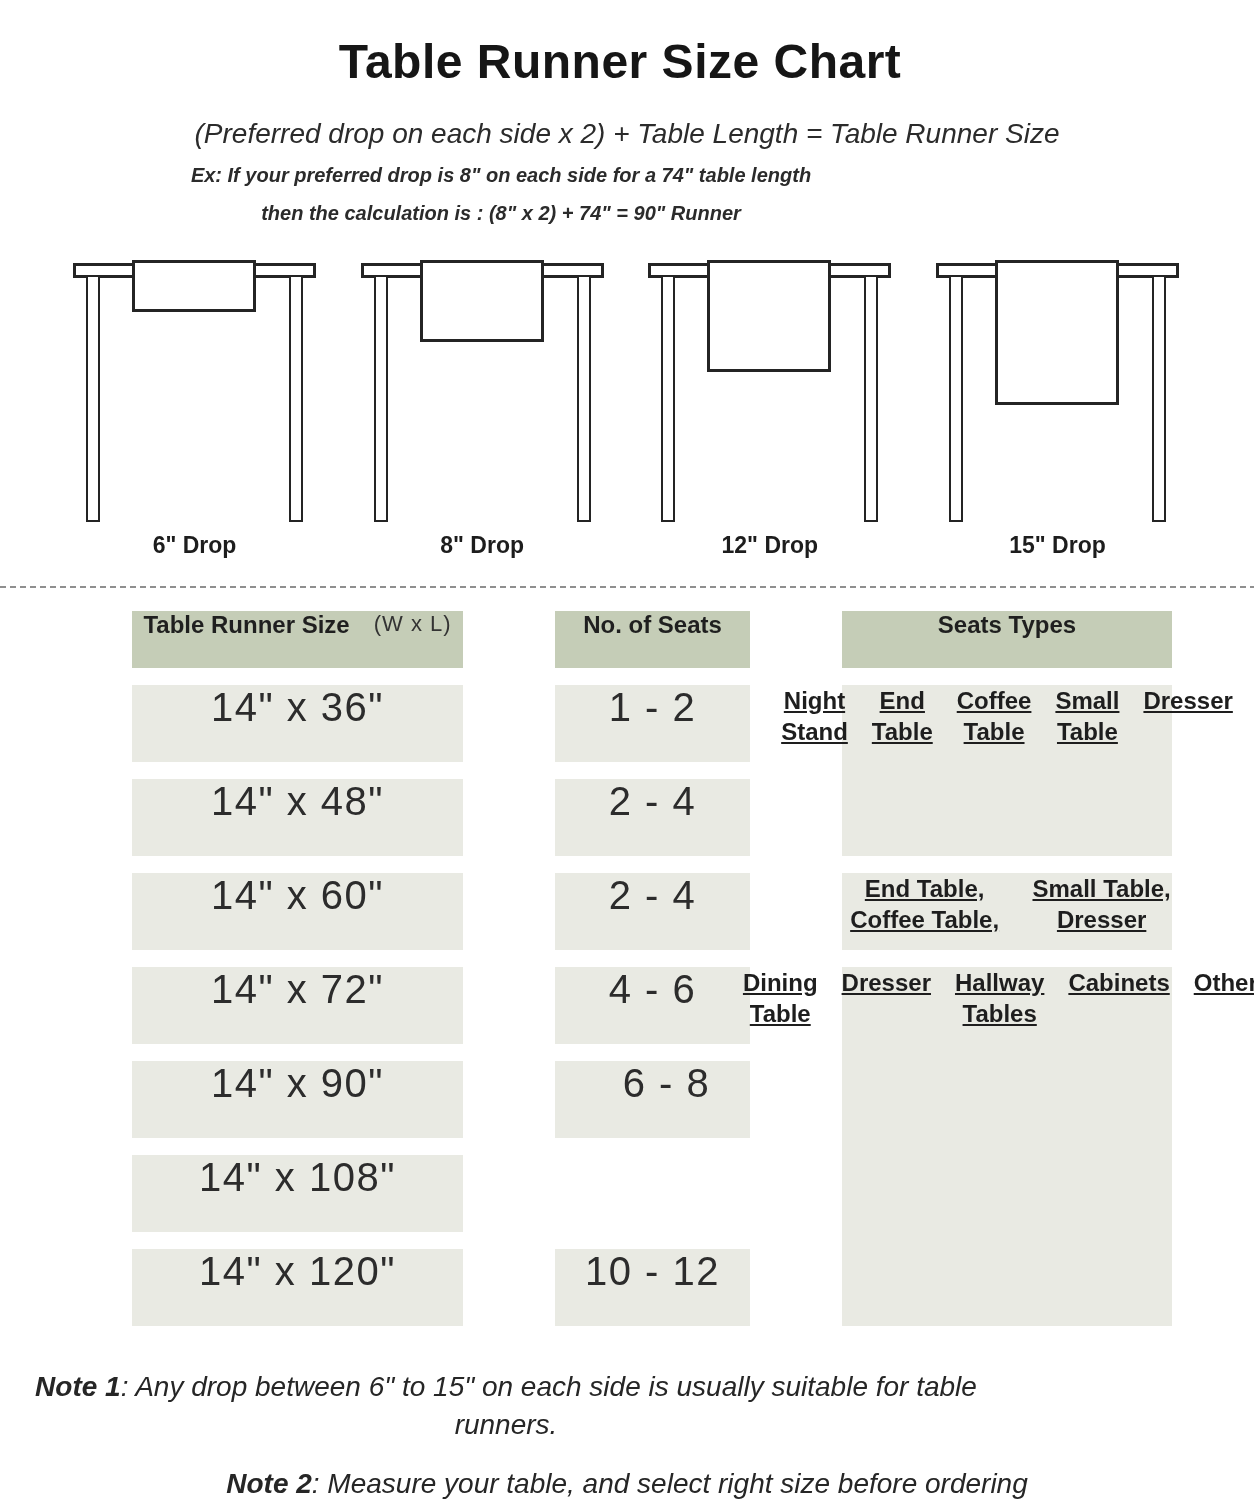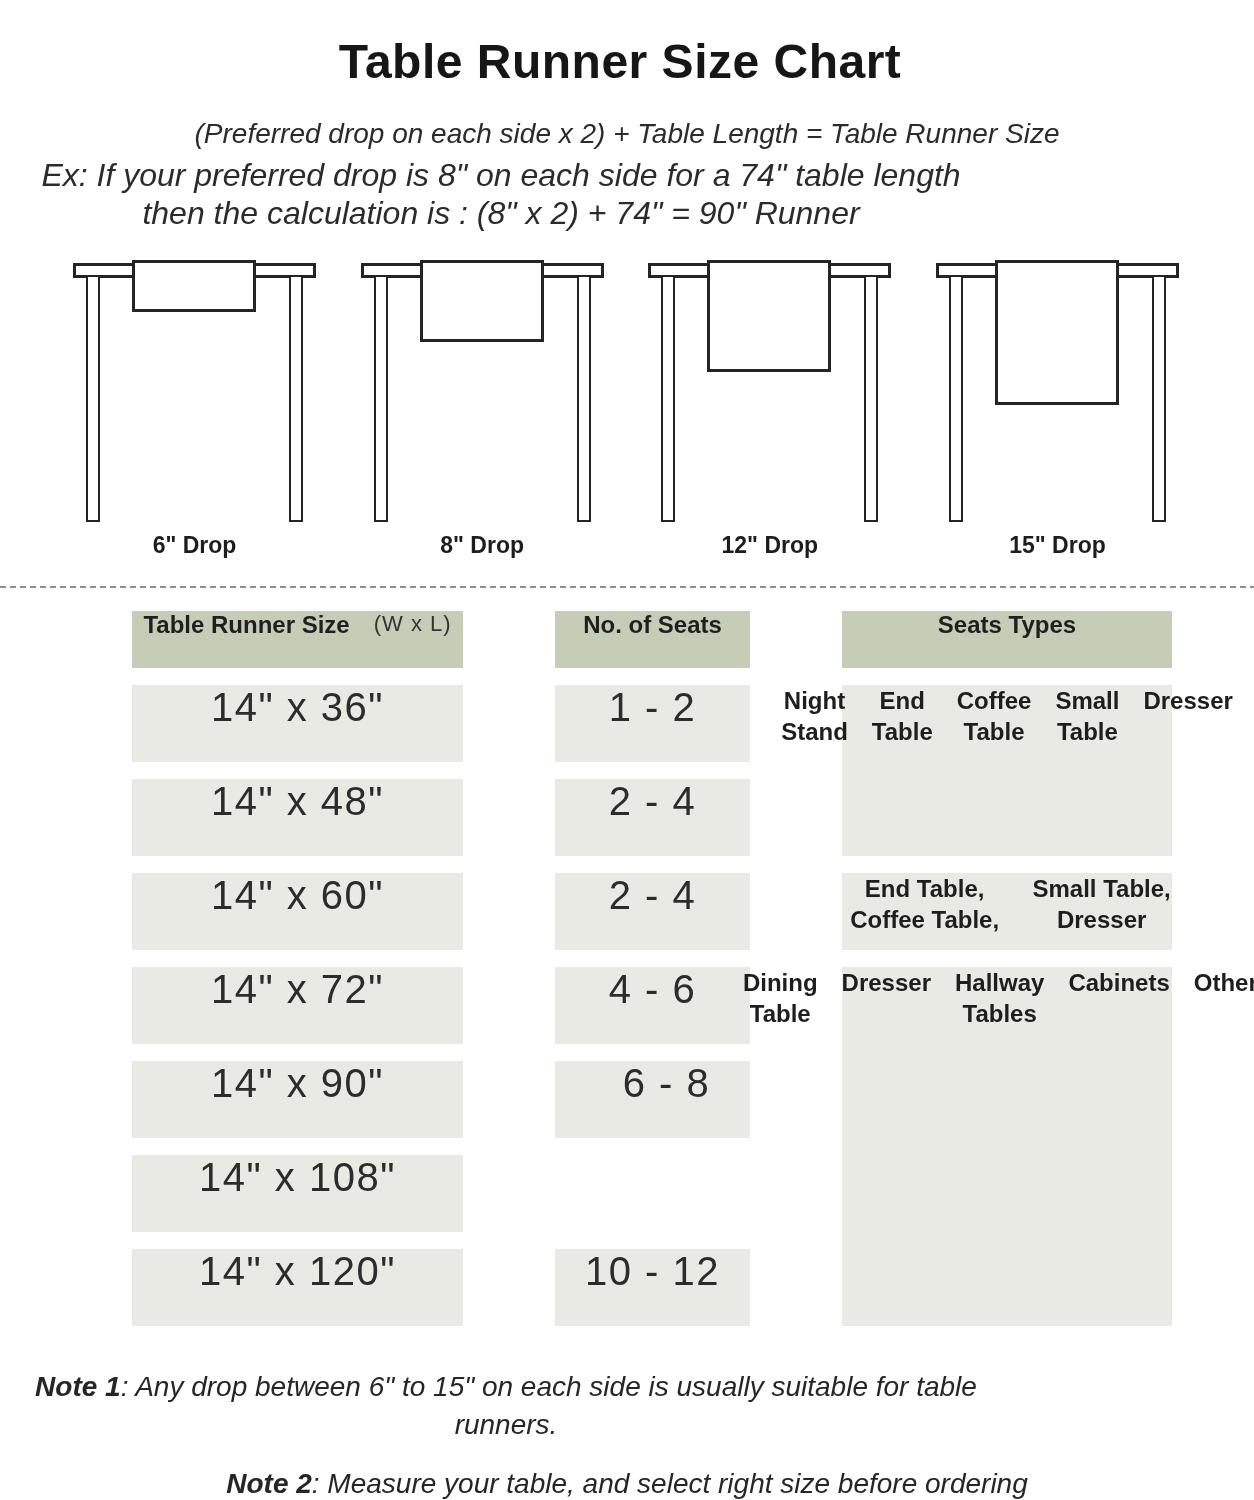--- a/index.html
+++ b/index.html
@@ -12,21 +12,21 @@
   .title{
     position:absolute;top:2px;left:0;width:1240px;text-align:center;
     font-size:48px;font-weight:800;letter-spacing:.5px;color:#161616;
   }
   .formula{
     position:absolute;top:90px;left:0;width:1254px;text-align:center;
     font-style:italic;font-size:28px;color:#2b2b2b;
   }
   .example{
     position:absolute;top:156px;left:0;width:1002px;text-align:center;
-    font-style:italic;font-size:32px;line-height:38px;color:#2b2b2b;
+    font-style:italic;font-size:20px;line-height:38px;color:#2b2b2b;font-weight:bold;
   }
 
   
   .figs{
     position:absolute;top:260px;left:73px;width:1106px;
     display:flex;justify-content:space-between;
   }
   .fig{width:243px;display:flex;flex-direction:column;align-items:center;}
   .fig-canvas{position:relative;width:243px;height:262px;}
   .tabletop{
@@ -63,21 +63,21 @@
     text-align:center;
     gap:24px;
   }
   .hdr{background:#c5cdb7;}
   .body{background:#e9eae3;}
   .hdr-line1{font-size:24px;font-weight:700;color:#1f1f1f;line-height:27px;}
   .hdr-line2{font-size:22px;font-weight:400;color:#333;line-height:25px;letter-spacing:1px;}
   .big-val{
     font-size:40px;font-weight:300;letter-spacing:1.5px;color:#2c2c2c;
   }
-  .types span{display:block;font-size:24px;font-weight:700;line-height:31px;color:#1e1e1e;}
+  .types span{display:block;font-size:24px;font-weight:700;line-height:31px;color:#1e1e1e;text-decoration:underline;}
 
   
   .note1{
     position:absolute;top:1368px;left:0;width:1012px;text-align:center;
     font-style:italic;font-size:28px;line-height:38px;color:#262626;
   }
   .note2{
     position:absolute;top:1468px;left:0;width:1254px;text-align:center;
     font-style:italic;font-size:28px;color:#262626;
   }

